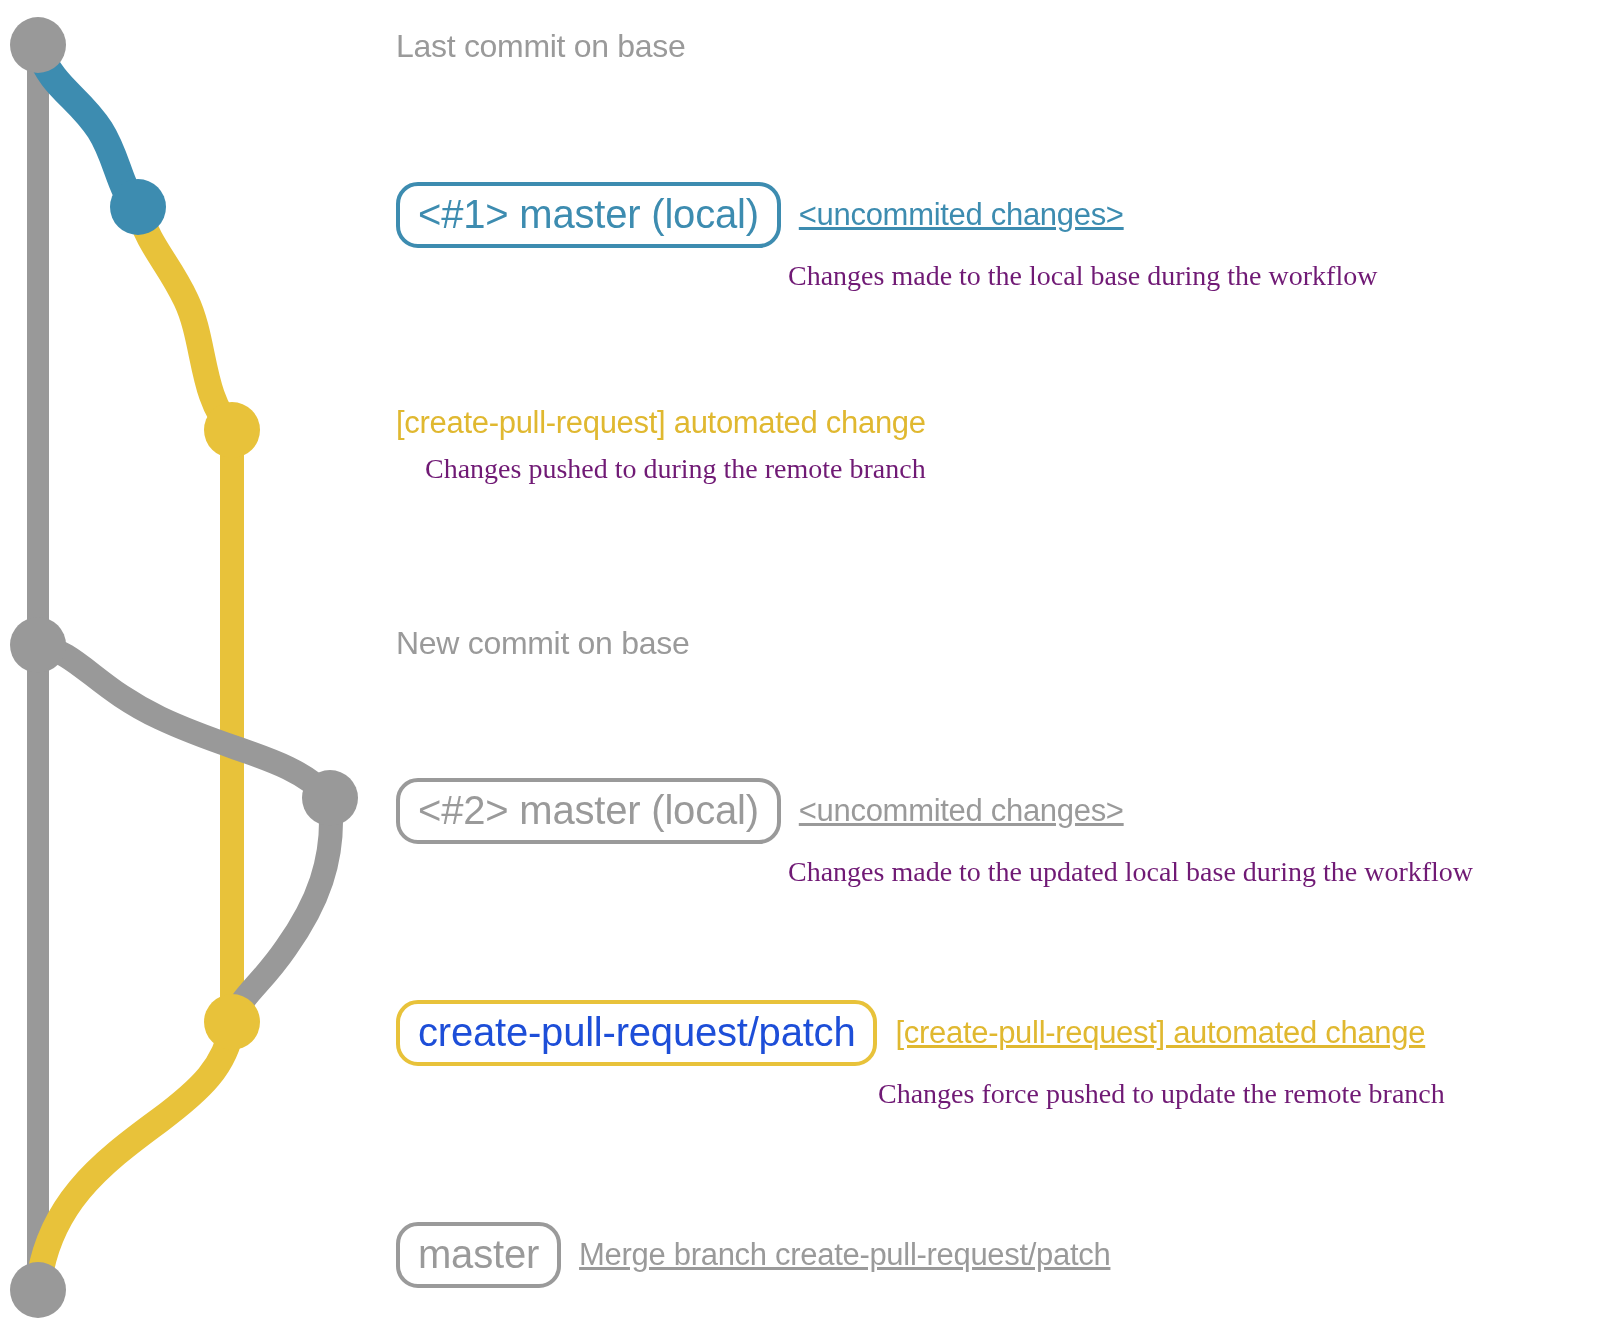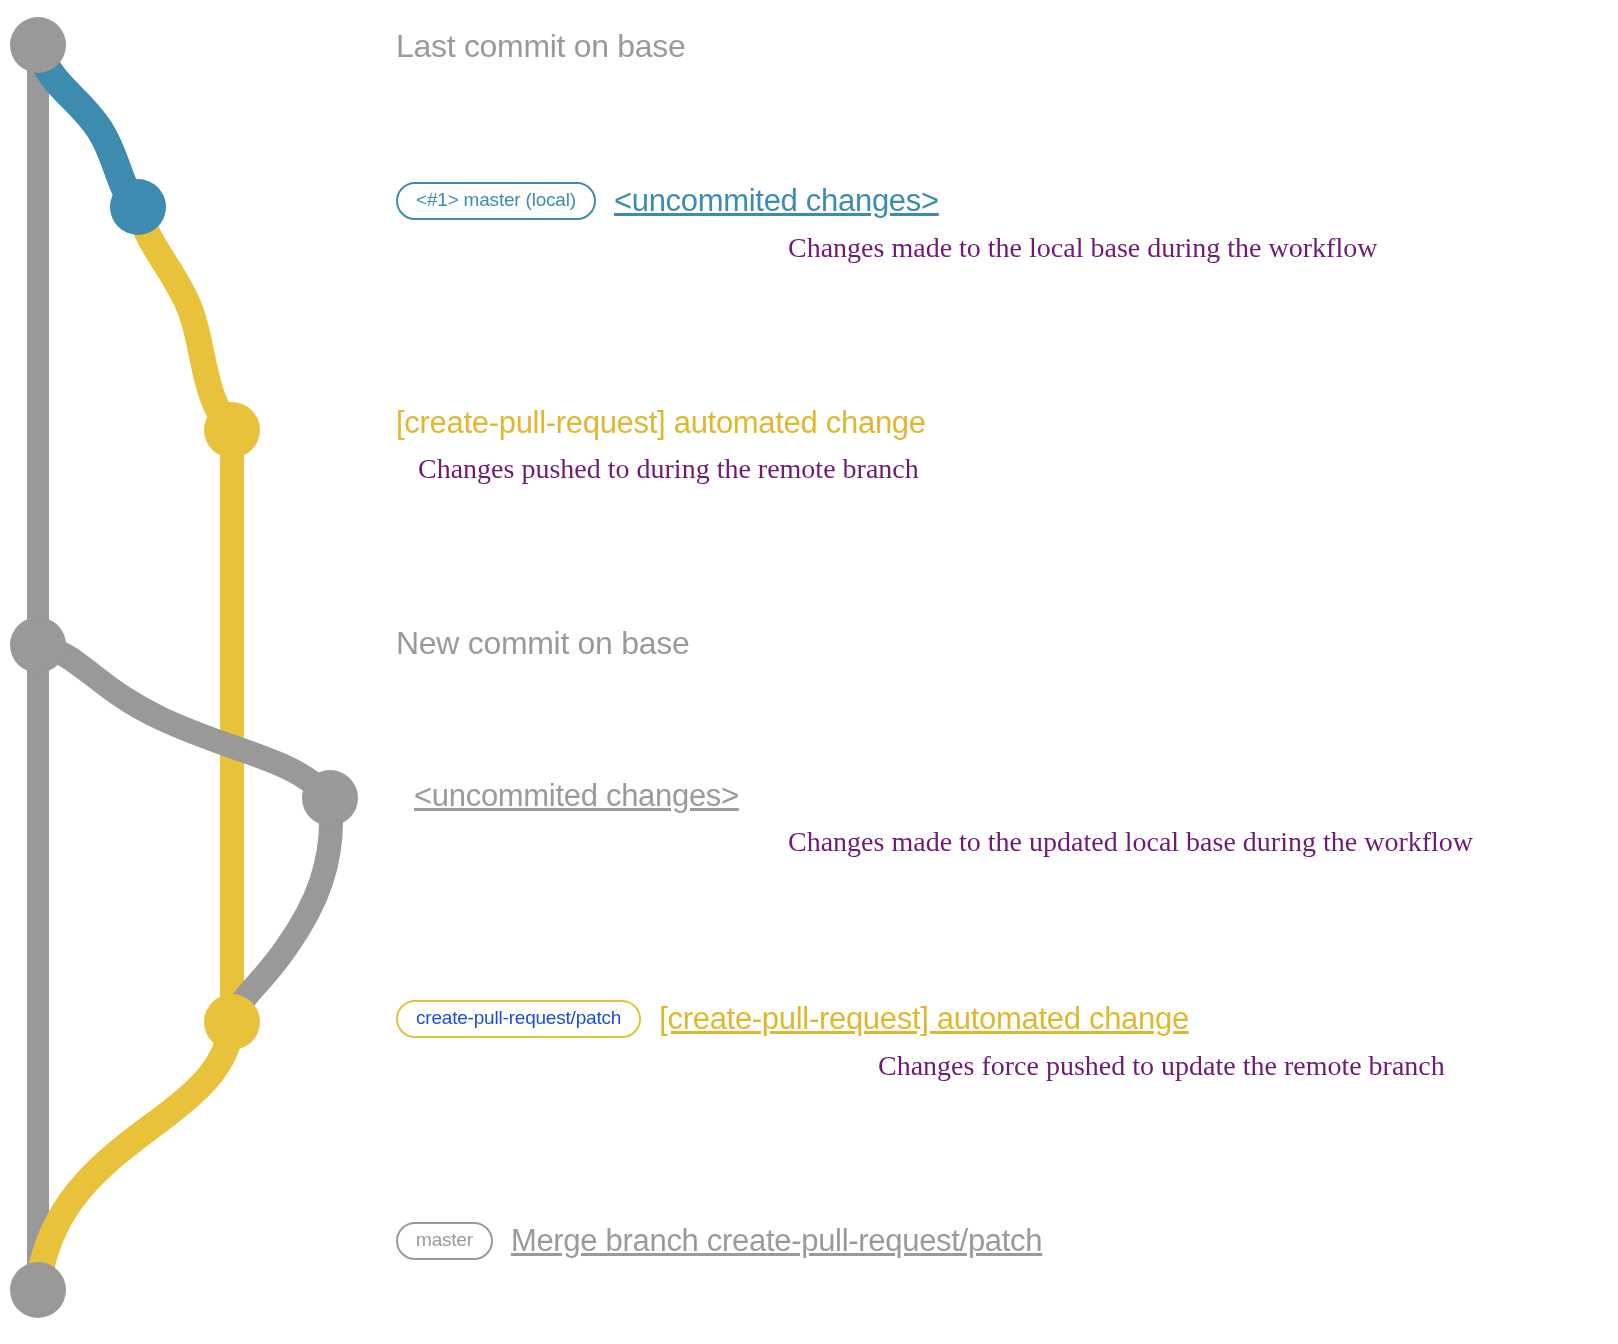--- a/index.html
+++ b/index.html
@@ -22,39 +22,40 @@
     width: 400px;
     height: 1344px;
   }
 
   .rows {
     position: absolute;
     left: 0;
     top: 0;
     width: 1366px;
     height: 1344px;
+    text-align: right;
   }
 
   .row {
     position: absolute;
     left: 396px;
   }
 
   .row-head {
     display: flex;
     align-items: center;
     white-space: nowrap;
   }
 
   .pill {
     display: inline-block;
-    border: 2px solid #ef4444;
+    border: 4px solid #ef4444;
     border-radius: 22px;
     padding: 5px 18px 7px 18px;
-    font-size: 19px;
+    font-size: 40px;
     line-height: 1.15;
     color: #999999;
     background: #ffffff;
     letter-spacing: -0.2px;
   }
   .pill.blue { border-color: #3d8cb0; color: #3d8cb0; }
   .pill.yellow { border-color: #e8c23a; color: #1d4ed8; }
   .pill.grey { border-color: #9a9a9a; color: #9a9a9a; }
 
   .subject {
@@ -146,20 +147,21 @@
   </div>
 
   <div class="row" id="row-new-commit">
     <div class="row-head">
       <span class="subject grey">New commit on base</span>
     </div>
   </div>
 
   <div class="row" id="row-local-2">
     <div class="row-head">
+      <span class="pill grey">&lt;#2&gt; master (local)</span>
       <span class="subject grey spaced">&lt;uncommited changes&gt;</span>
     </div>
     <div class="note" id="note-3">Changes made to the updated local base during the workflow</div>
   </div>
 
   <div class="row" id="row-cpr-patch">
     <div class="row-head">
       <span class="pill yellow">create-pull-request/patch</span>
       <span class="subject yellow spaced">[create-pull-request] automated change</span>
     </div>

